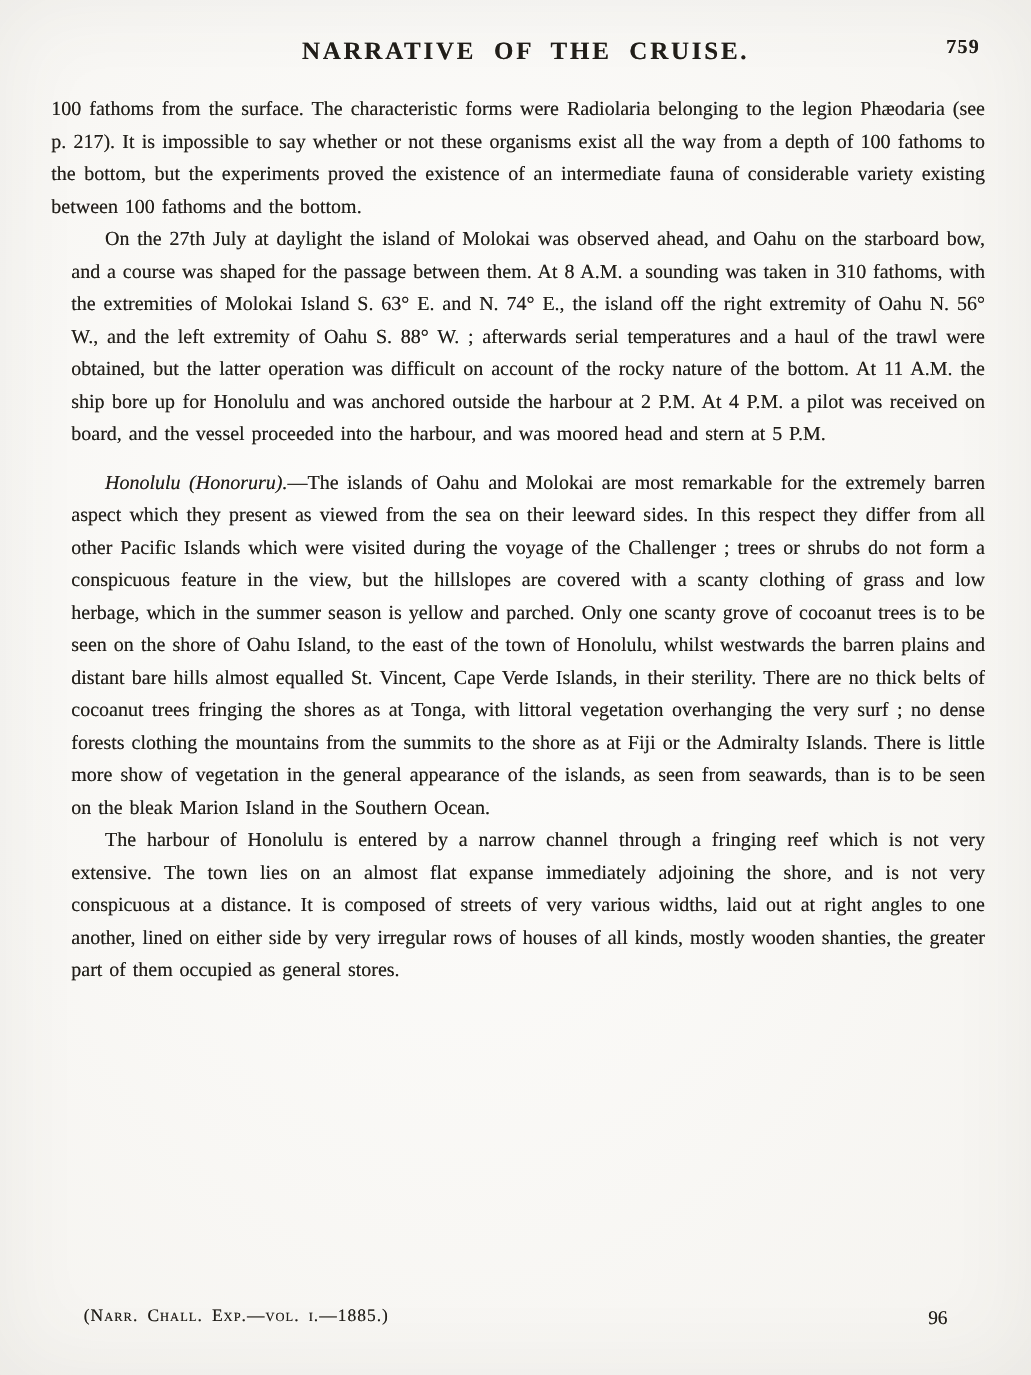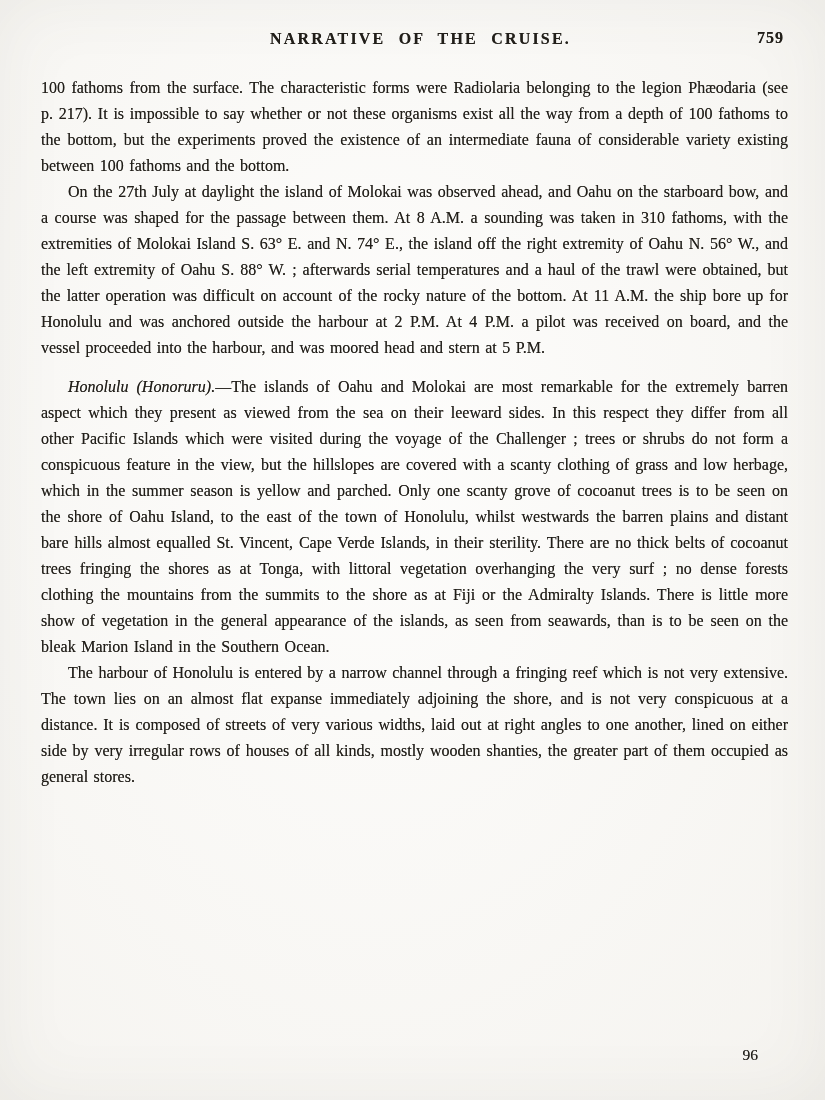--- a/index.html
+++ b/index.html
@@ -20,38 +20,38 @@
     position: absolute;
     left: 41px;
     top: 28px;
     width: 747px;
   }
   .running-row { position: relative; height: 26px; margin-bottom: 21px; }
   .running-head {
     position: absolute; left: 12px; right: 0; top: 2px;
     text-align: center;
     font-weight: bold;
-    font-size: 16px;
+    font-size: 20px;
     letter-spacing: 2.2px;
     word-spacing: 7px;
   }
   .page-number {
     position: absolute; right: 4px; top: 1px;
     font-weight: bold;
     font-size: 16px;
     letter-spacing: 1px;
   }
   .para {
     margin: 0;
     font-size: 16px;
     line-height: 26px;
     text-align: justify;
     word-spacing: 1.5px;
   }
-  .para.indent { text-indent: 27px; }
+  .para.indent { text-indent: 27px; margin-left: 16px; }
   .para.gap { margin-top: 13px; }
   .section-heading {
     margin: 31px 0 23px 0;
     text-align: center;
     font-variant: small-caps;
     font-weight: bold;
     font-size: 19px;
     letter-spacing: 1.4px;
     word-spacing: 5px;
   }
@@ -85,15 +85,16 @@
       <div class="page-number">759</div>
     </div>
     <div>
         <p class="para">100 fathoms from the surface. The characteristic forms were Radiolaria belonging to the legion Phæodaria (see p. 217). It is impossible to say whether or not these organisms exist all the way from a depth of 100 fathoms to the bottom, but the experiments proved the existence of an intermediate fauna of considerable variety existing between 100 fathoms and the bottom.</p>
         <p class="para indent">On the 27th July at daylight the island of Molokai was observed ahead, and Oahu on the starboard bow, and a course was shaped for the passage between them. At 8 A.M. a sounding was taken in 310 fathoms, with the extremities of Molokai Island S. 63° E. and N. 74° E., the island off the right extremity of Oahu N. 56° W., and the left extremity of Oahu S. 88° W. ; afterwards serial temperatures and a haul of the trawl were obtained, but the latter operation was difficult on account of the rocky nature of the bottom. At 11 A.M. the ship bore up for Honolulu and was anchored outside the harbour at 2 P.M. At 4 P.M. a pilot was received on board, and the vessel proceeded into the harbour, and was moored head and stern at 5 P.M.</p>
         <p class="para indent gap"><i class="lead-italic">Honolulu (Honoruru).</i>—The islands of Oahu and Molokai are most remarkable for the extremely barren aspect which they present as viewed from the sea on their leeward sides. In this respect they differ from all other Pacific Islands which were visited during the voyage of the Challenger ; trees or shrubs do not form a conspicuous feature in the view, but the hillslopes are covered with a scanty clothing of grass and low herbage, which in the summer season is yellow and parched. Only one scanty grove of cocoanut trees is to be seen on the shore of Oahu Island, to the east of the town of Honolulu, whilst westwards the barren plains and distant bare hills almost equalled St. Vincent, Cape Verde Islands, in their sterility. There are no thick belts of cocoanut trees fringing the shores as at Tonga, with littoral vegetation overhanging the very surf ; no dense forests clothing the mountains from the summits to the shore as at Fiji or the Admiralty Islands. There is little more show of vegetation in the general appearance of the islands, as seen from seawards, than is to be seen on the bleak Marion Island in the Southern Ocean.</p>
         <p class="para indent">The harbour of Honolulu is entered by a narrow channel through a fringing reef which is not very extensive. The town lies on an almost flat expanse immediately adjoining the shore, and is not very conspicuous at a distance. It is composed of streets of very various widths, laid out at right angles to one another, lined on either side by very irregular rows of houses of all kinds, mostly wooden shanties, the greater part of them occupied as general stores.</p>
       </div>
   </div>
   <div class="footer">
+    <span class="signature">(Narr. Chall. Exp.—vol. i.—1885.)</span>
     <span class="sheet-number">96</span>
   </div>
 </div>
 
 </body></html>

